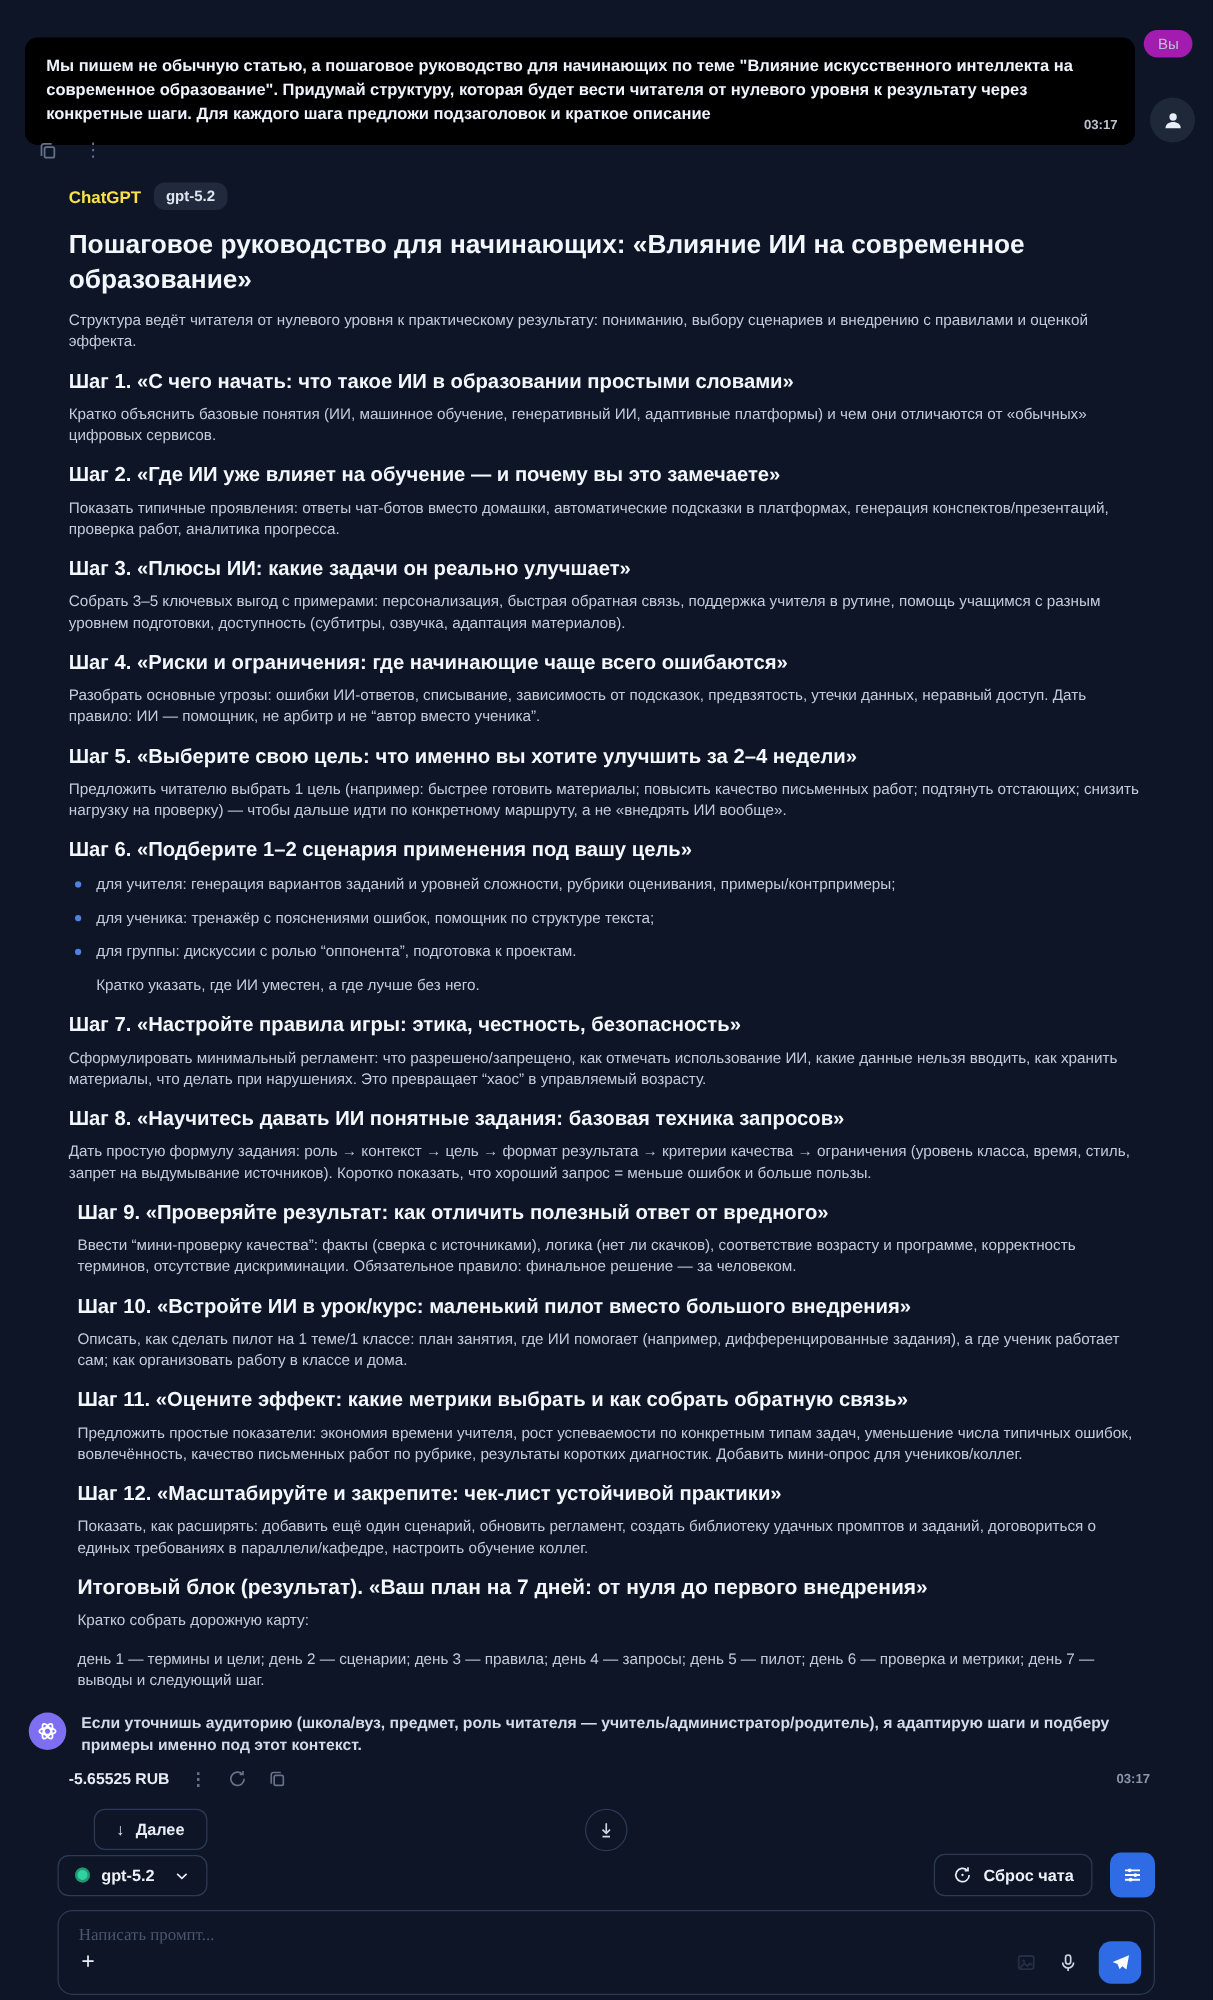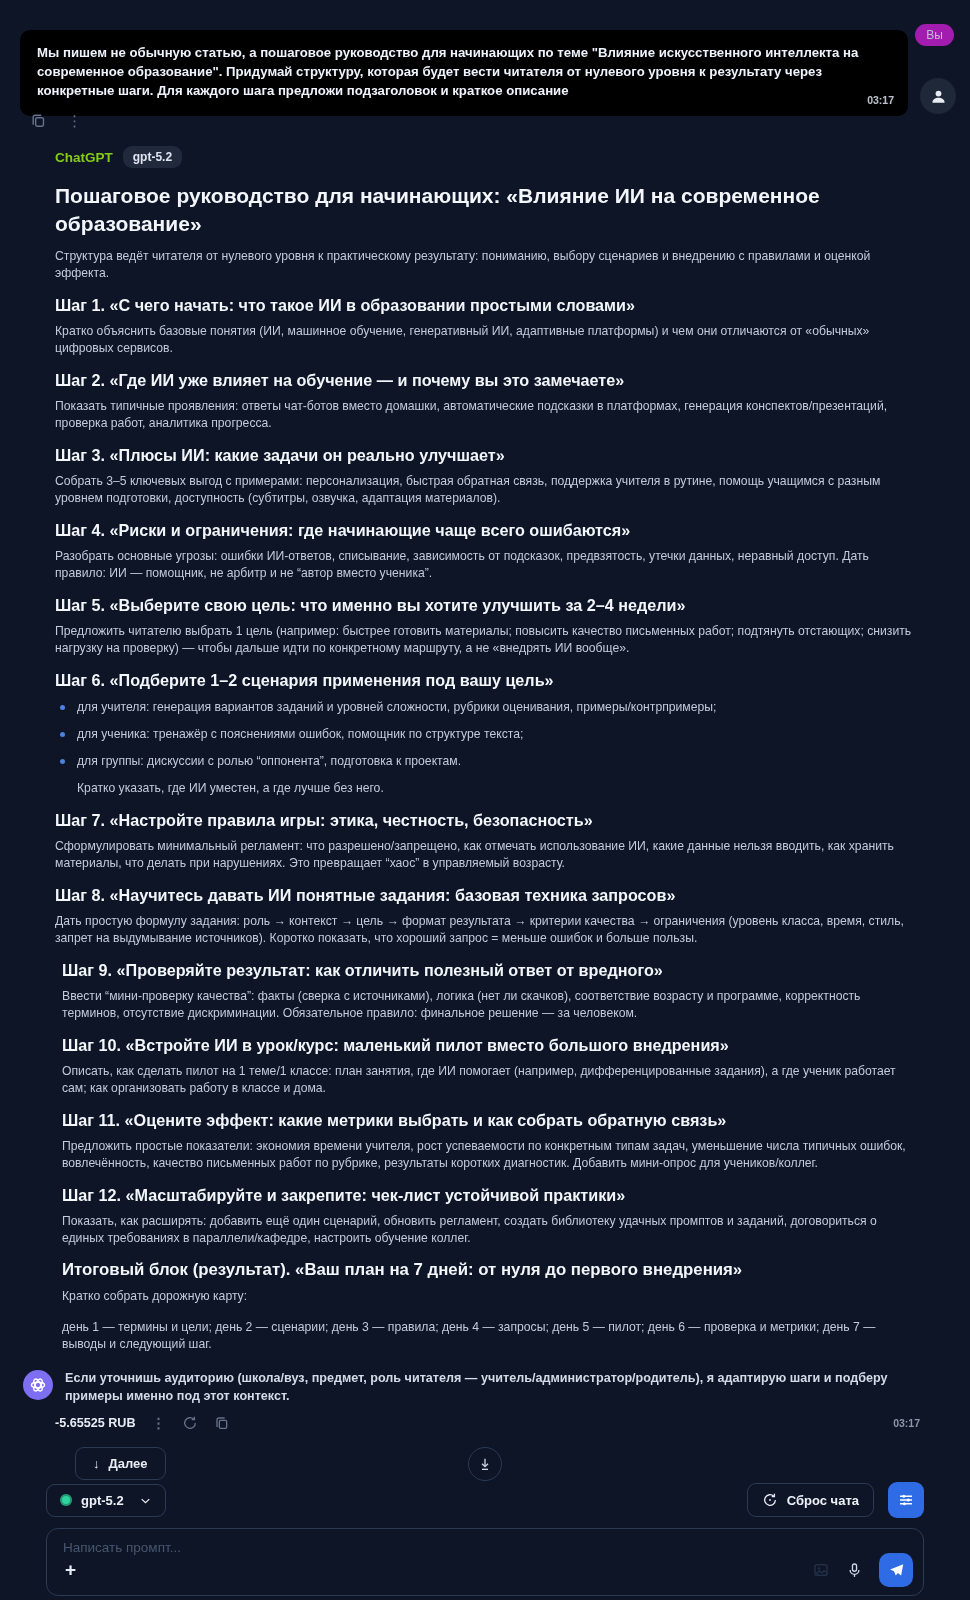--- a/index.html
+++ b/index.html
@@ -20,21 +20,21 @@
   .bubble-time { position:absolute; right:14px; bottom:6px; font-size:10.5px; font-weight:bold; color:rgba(235,242,255,.8); }
   .user-avatar { position:absolute; right:14px; top:78px; width:36px; height:36px; border-radius:50%; background:#1f2839; display:flex; align-items:center; justify-content:center; }
 
   .msg-actions { position:absolute; top:112px; left:30px; display:flex; gap:20px; align-items:center; color:#66718a; }
   .msg-actions .dots { font-size:15px; line-height:16px; cursor:pointer; }
   .icon-btn { cursor:pointer; display:inline-flex; }
 
   
   .content { position:absolute; top:146px; left:55px; right:50px; }
   .assistant-row { display:flex; align-items:center; gap:10px; margin-bottom:14px; }
-  .assistant-name { font-weight:bold; font-size:13.5px; color:#84cc16; }
+  .assistant-name { font-weight:bold; font-size:13.5px; color:#fde047; }
   .model-badge { background:#202a3c; border-radius:9px; padding:4px 10px; font-size:12px; font-weight:bold; color:#dfe5f0; }
 
   h1.title { font-size:21px; line-height:28px; margin:0 0 10px; color:#f3f6fb; max-width:830px; font-weight:bold; }
   .intro { font-size:12.2px; line-height:17px; color:#c3cbda; margin:0; }
 
   .step h2 { font-size:16.2px; line-height:20px; margin:13px 0 8px; color:#f3f6fb; font-weight:bold; }
   .step p  { font-size:12.2px; line-height:17px; color:#c3cbda; margin:0; }
   .step.indent { margin-left:7px; }
 
   .bullets { margin:9px 0 0; padding:0; list-style:none; }
@@ -60,21 +60,21 @@
   
   .bottom-bar { position:absolute; left:46px; right:46px; top:1482px; display:flex; align-items:center; }
   .model-pill { display:inline-flex; align-items:center; gap:9px; border:1px solid #2c3a55; border-radius:9px; padding:8px 13px; cursor:pointer; background:transparent; color:#eef2f8; font-family:inherit; }
   .green-dot { width:12px; height:12px; border-radius:50%; background:#2fd3a0; box-shadow:inset 0 0 0 2px rgba(10,40,30,.35); }
   .model-label { font-size:13px; font-weight:bold; }
   .pill-chevron { display:inline-flex; margin-left:6px; }
   .reset-btn { margin-left:auto; display:inline-flex; align-items:center; gap:9px; border:1px solid #2c3a55; border-radius:9px; padding:8px 14px; background:transparent; color:#eef2f8; font-size:13px; font-weight:bold; cursor:pointer; font-family:inherit; }
   .settings-btn { margin-left:14px; width:36px; height:36px; border-radius:9px; background:#2e6be5; border:none; display:flex; align-items:center; justify-content:center; cursor:pointer; }
 
   
-  .composer { position:absolute; left:46px; right:46px; top:1528px; height:68px; border:1px solid #2c3a55; border-radius:12px; background:transparent; }
+  .composer { position:absolute; left:46px; right:46px; top:1528px; height:68px; border:1px solid #2c3a55; border-radius:12px; background:transparent;font-family:Liberation Serif, serif; }
   .composer-input { position:absolute; top:10px; left:14px; right:14px; background:transparent; border:none; outline:none; color:#dde4f0; font-size:13.5px; font-family:inherit; }
   .composer-input::placeholder { color:#49566f; }
   .composer-bottom { position:absolute; left:14px; right:10px; bottom:8px; display:flex; align-items:center; }
   .plus-btn { color:#e8edf5; font-size:19px; font-weight:bold; background:none; border:none; cursor:pointer; padding:0 4px; font-family:inherit; }
   .composer-right { margin-left:auto; display:flex; align-items:center; gap:16px; }
   .send-btn { width:34px; height:34px; border-radius:10px; background:#2e6be5; border:none; display:flex; align-items:center; justify-content:center; cursor:pointer; }
 </style>
 </head>
 <body>
 

